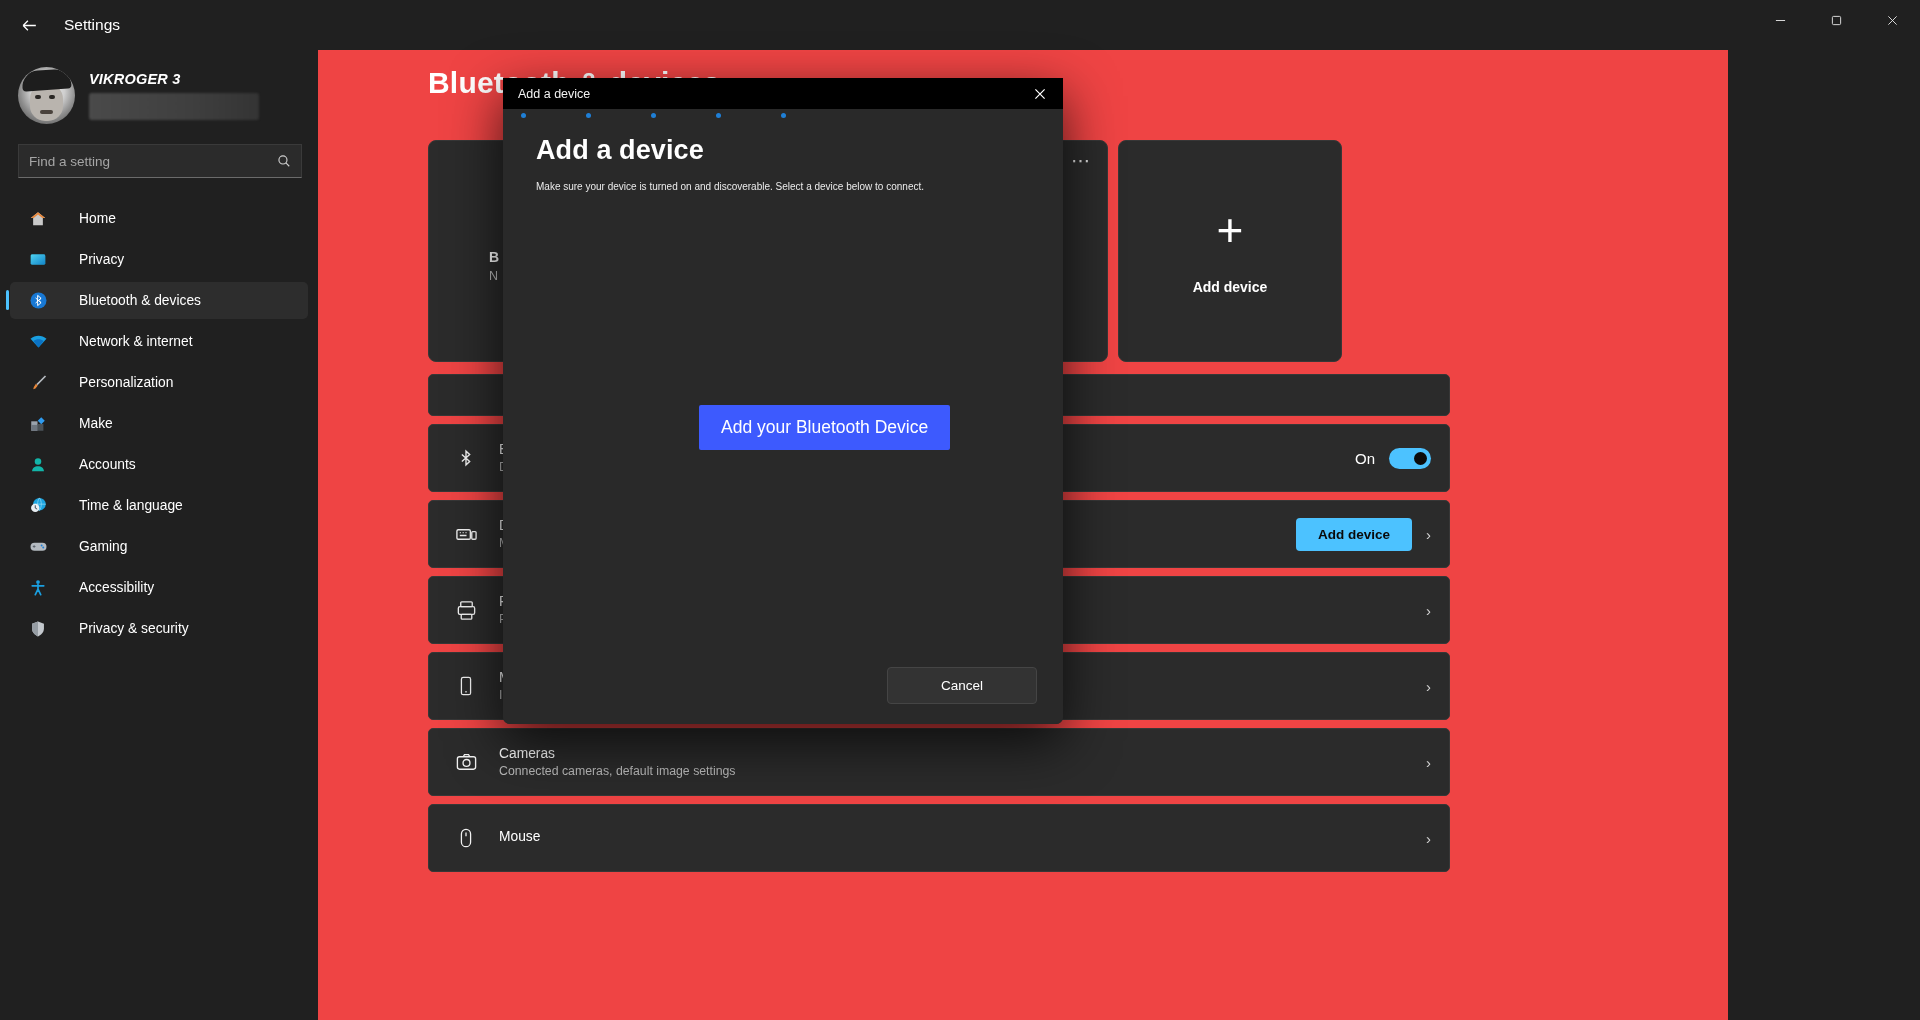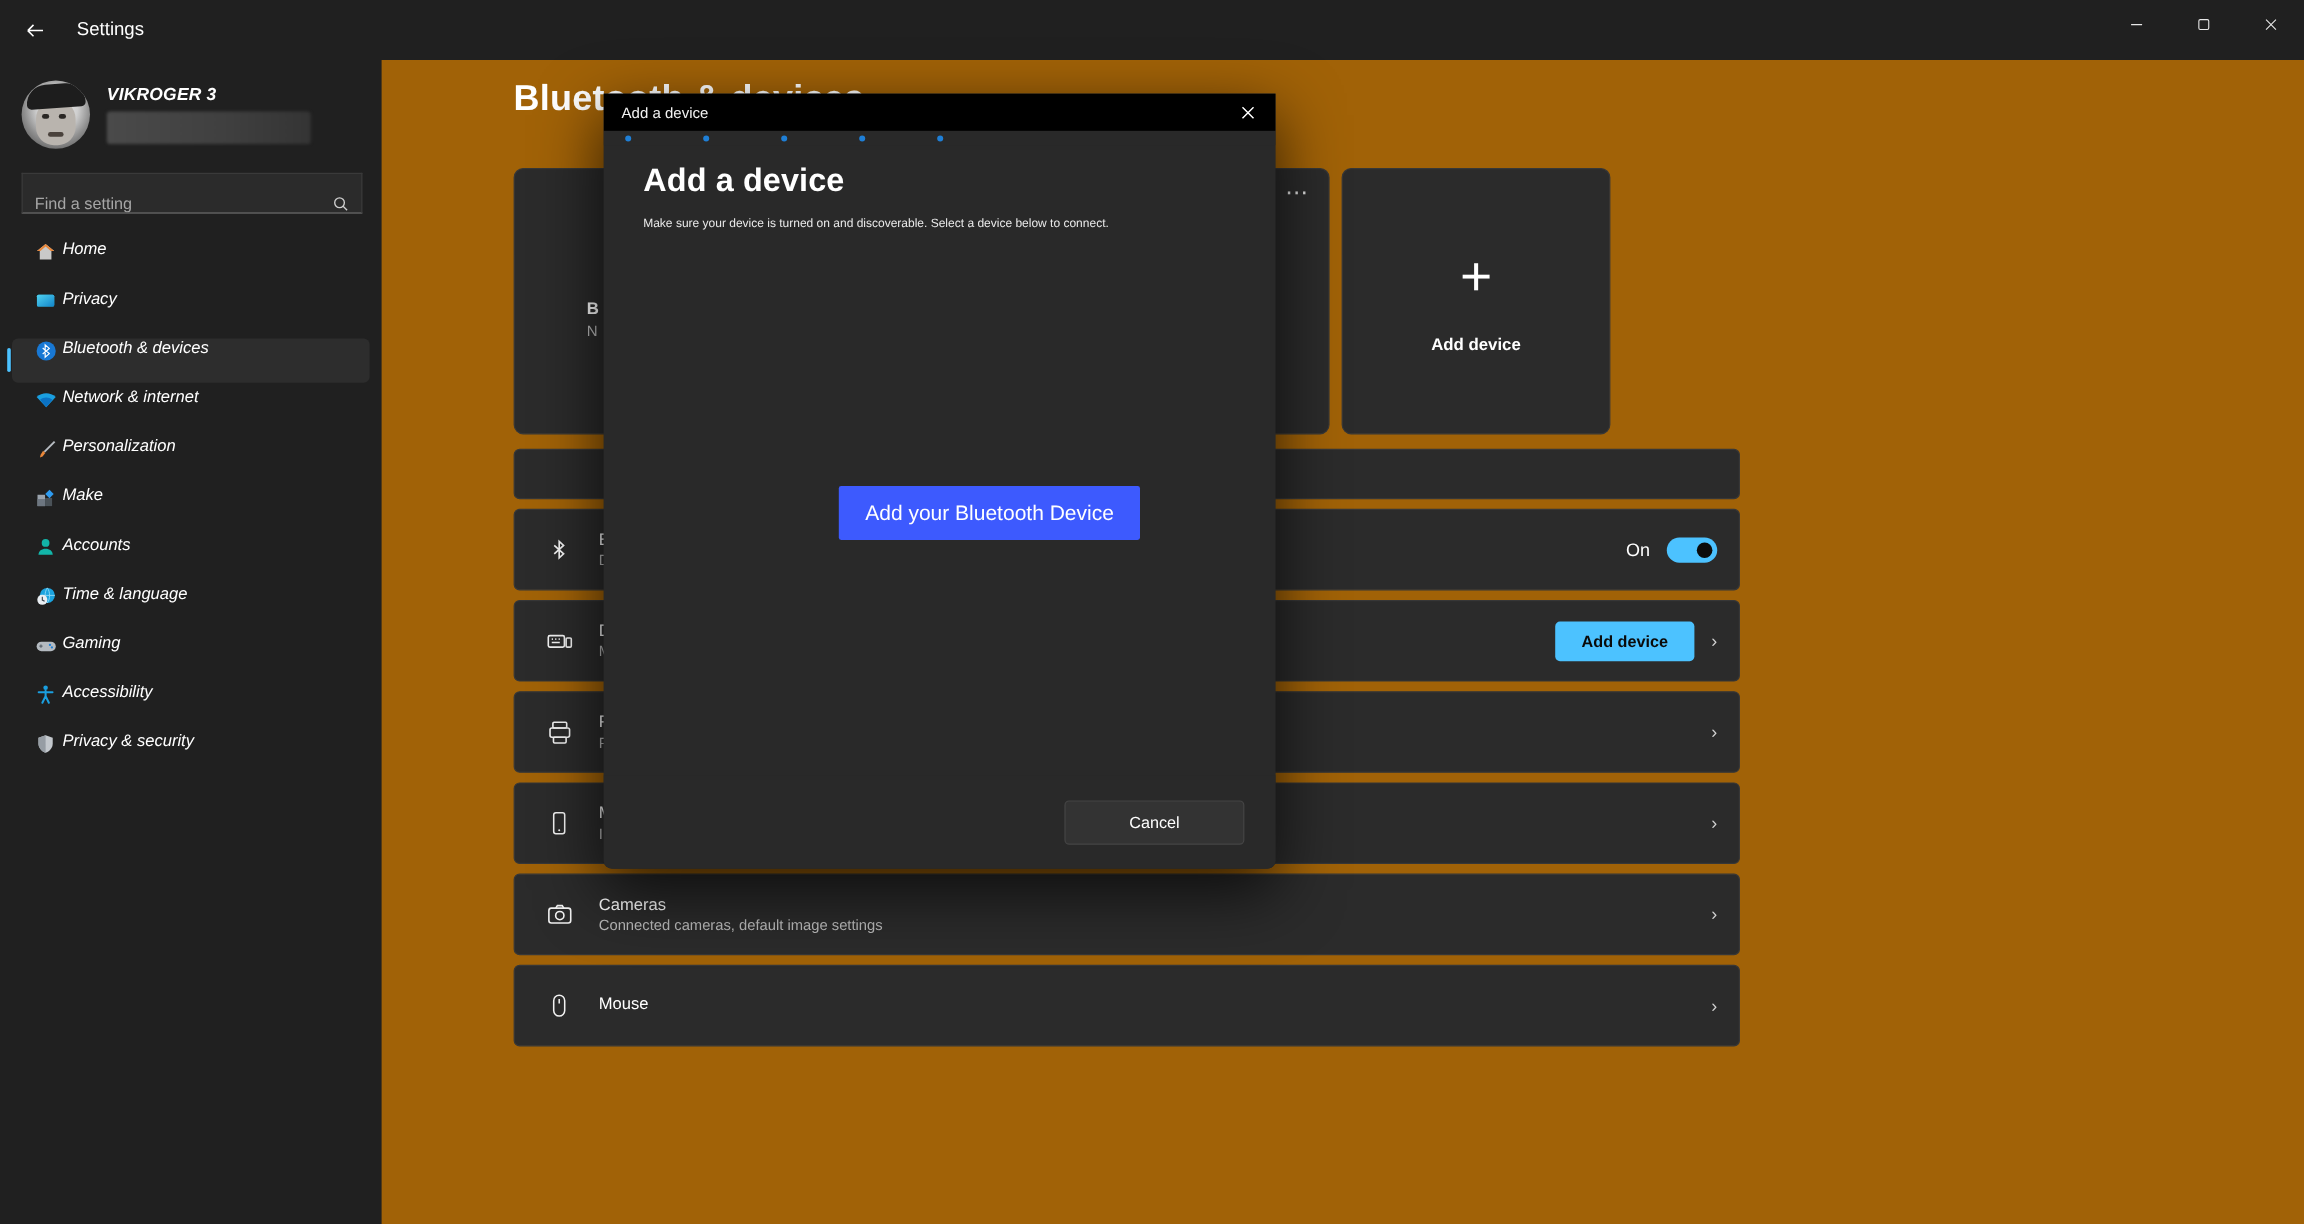--- a/index.html
+++ b/index.html
@@ -3,21 +3,21 @@
 <meta charset="utf-8">
 <style>
   * { box-sizing: border-box; margin: 0; padding: 0; }
   html, body {
     width: 1920px; height: 1020px;
     background: #202020;
     font-family: "Liberation Sans", sans-serif;
     color: #ffffff;
     overflow: hidden;
   }
-  #root { position: relative; width: 1920px; height: 1020px; background: #a16207; }
+  #root { position: relative; width: 1728px; height: 1020px; background: #ef4444; }
 
   
   .titlebar {
     position: absolute; top: 0; left: 0; width: 1920px; height: 50px;
     background: #202020; display: flex; align-items: center;
   }
   .back-btn {
     width: 42px; height: 36px; margin-left: 8px;
     display: flex; align-items: center; justify-content: center;
     border-radius: 5px; cursor: pointer;
@@ -62,34 +62,34 @@
   .acct-name { font-size: 14.5px; font-weight: 700; letter-spacing: .2px; }
   .acct-mail {
     margin-top: 6px; width: 170px; height: 27px; border-radius: 3px;
     background: linear-gradient(90deg,#4a4a4a 0%,#3f3f3f 60%,#343434 100%);
     filter: blur(1.2px);
   }
 
   .searchbox {
     margin: 14px 18px 0 18px; height: 34px; width: 284px;
     background: #2b2b2b; border: 1px solid #3a3a3a; border-bottom-color: #6b6b6b;
-    border-radius: 0; display: flex; align-items: flex-end; padding: 0 10px;
+    border-radius: 0; display: flex; align-items: center; padding: 0 10px;
   }
   .searchbox input {
     flex: 1; background: transparent; border: none; outline: none;
     color: #d4d4d4; font-size: 13.5px; font-family: "Liberation Sans", sans-serif;
   }
   .searchbox input::placeholder { color: #a6a6a6; }
   .search-ic { color: #cfcfcf; font-size: 14px; display: flex; }
 
   .navlist { margin-top: 22px; padding: 0 10px; }
   .navitem {
-    position: relative; display: flex; gap: 4px;
+    position: relative; display: flex; align-items: center; gap: 31px;
     height: 37px; margin-bottom: 4px; padding-left: 18px; border-radius: 5px;
-    cursor: pointer; color: #ffffff; font-style: italic;
+    cursor: pointer; color: #ffffff;
   }
   .navitem.active { background: #2d2d2d; }
   .navitem.active::before {
     content: ""; position: absolute; left: -4px; top: 8px;
     width: 3px; height: 20px; background: #4cc2ff; border-radius: 2px;
   }
   .navitem .lbl { font-size: 13.8px; }
   .nav-ic { width: 20px; height: 20px; flex: 0 0 20px; display: flex; align-items: center; justify-content: center; }
 
   

